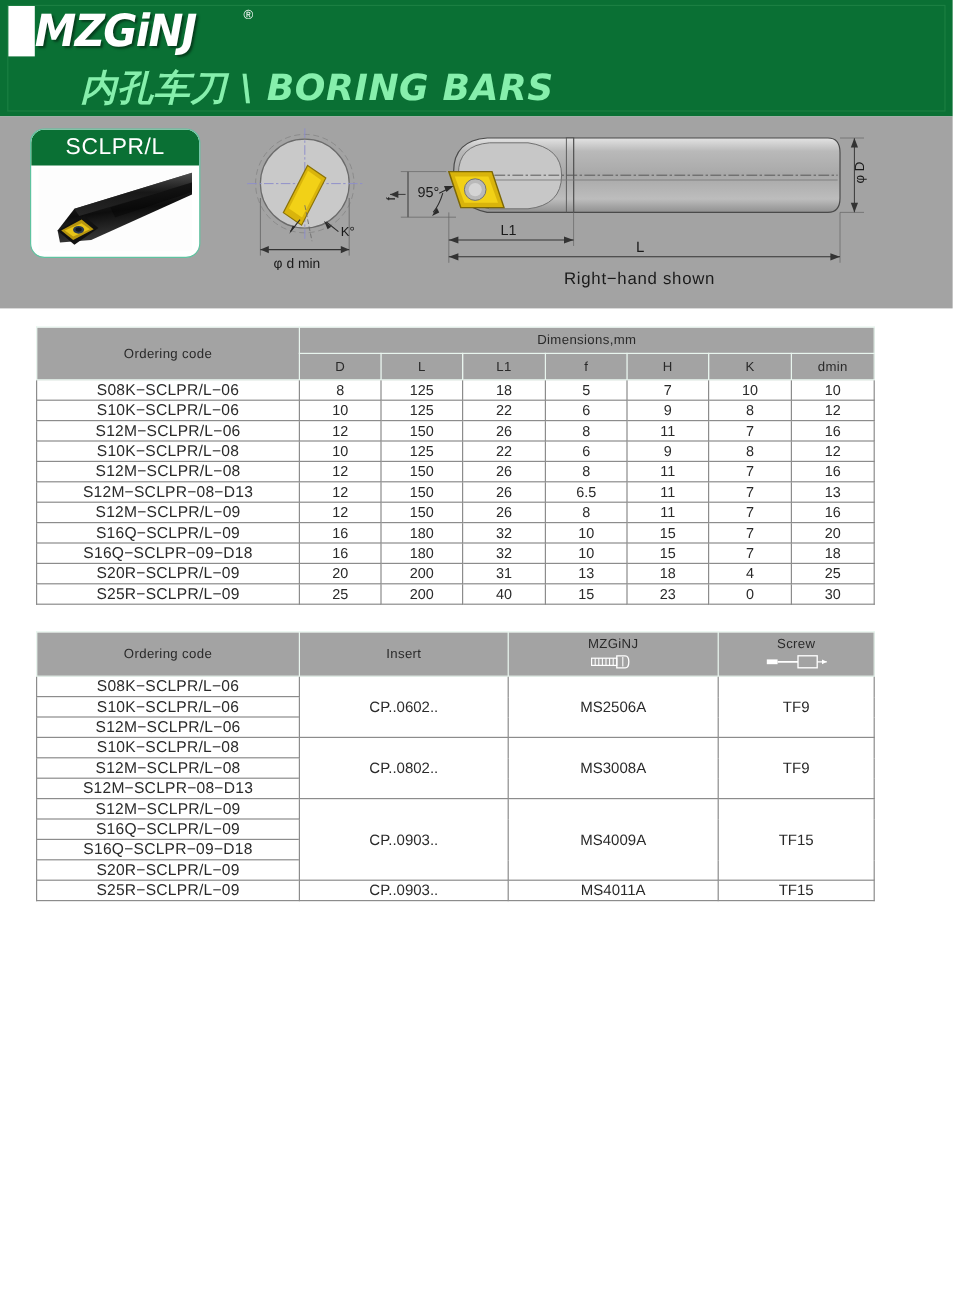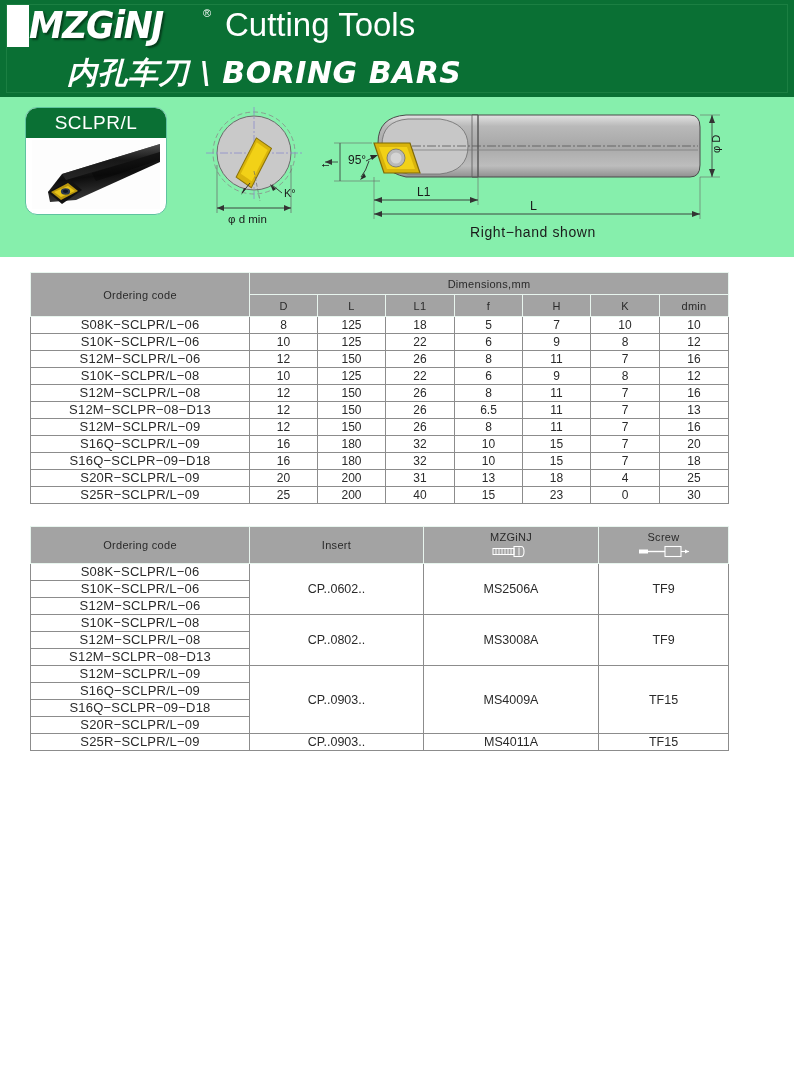--- a/index.html
+++ b/index.html
@@ -61,33 +61,33 @@
     color: #ffffff;
     font-family: "Liberation Sans", sans-serif;
     letter-spacing: 0px;
   }
   .banner-sub {
     position: absolute;
     left: 60px; top: 48px;
     font-size: 30px;
     font-style: italic;
     font-weight: bold;
-    color: #ffffff;
+    color: #86efac;
     letter-spacing: 0.5px;
     font-family: "DejaVu Sans", sans-serif;
     white-space: nowrap;
   }
   .banner-sub .cn { font-family: "DejaVu Sans", sans-serif; }
 
   
   .diagram-area {
     position: relative;
     width: 794px;
     height: 160px;
-    background: #86efac;
+    background: #a3a3a3;
   }
 
   .prod-box {
     position: absolute;
     left: 25px; top: 10px;
     width: 142px; height: 108px;
     background: #ffffff;
     border: 1px solid #5fc3a0;
     border-radius: 12px;
     overflow: hidden;
@@ -158,21 +158,20 @@
   .hdr-stack { line-height: 1.05; }
 </style>
 </head>
 <body>
 
 <div class="banner">
   <div class="banner-inner">
     <div class="logo-strip"></div>
     <div class="logo-text">MZGiNJ</div>
     <div class="logo-reg">®</div>
-    <div class="banner-title">Cutting Tools</div>
     <div class="banner-sub">
       <span class="cn">内孔车刀</span><span> \ </span><span>BORING BARS</span>
     </div>
   </div>
 </div>
 
 <div class="diagram-area">
 
   <div class="prod-box">
     <div class="prod-box-head">SCLPR/L</div>

